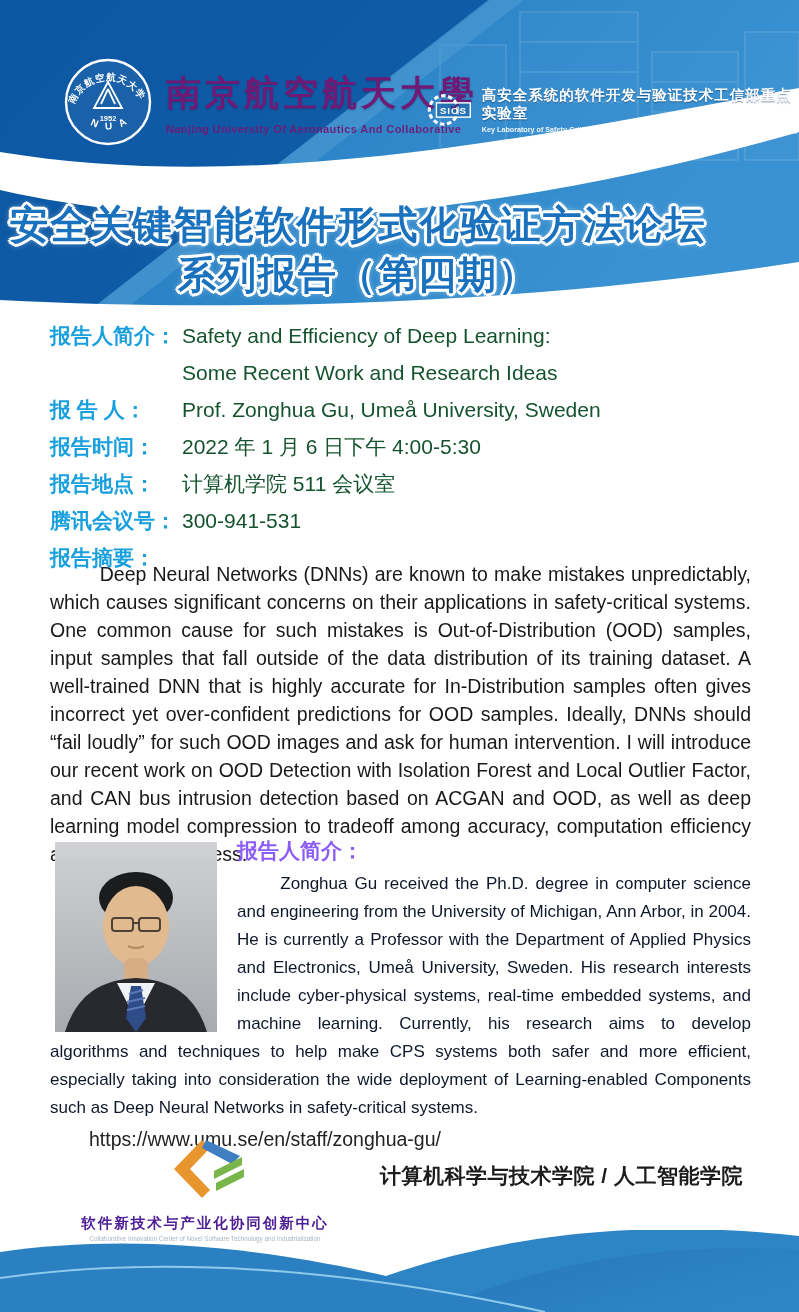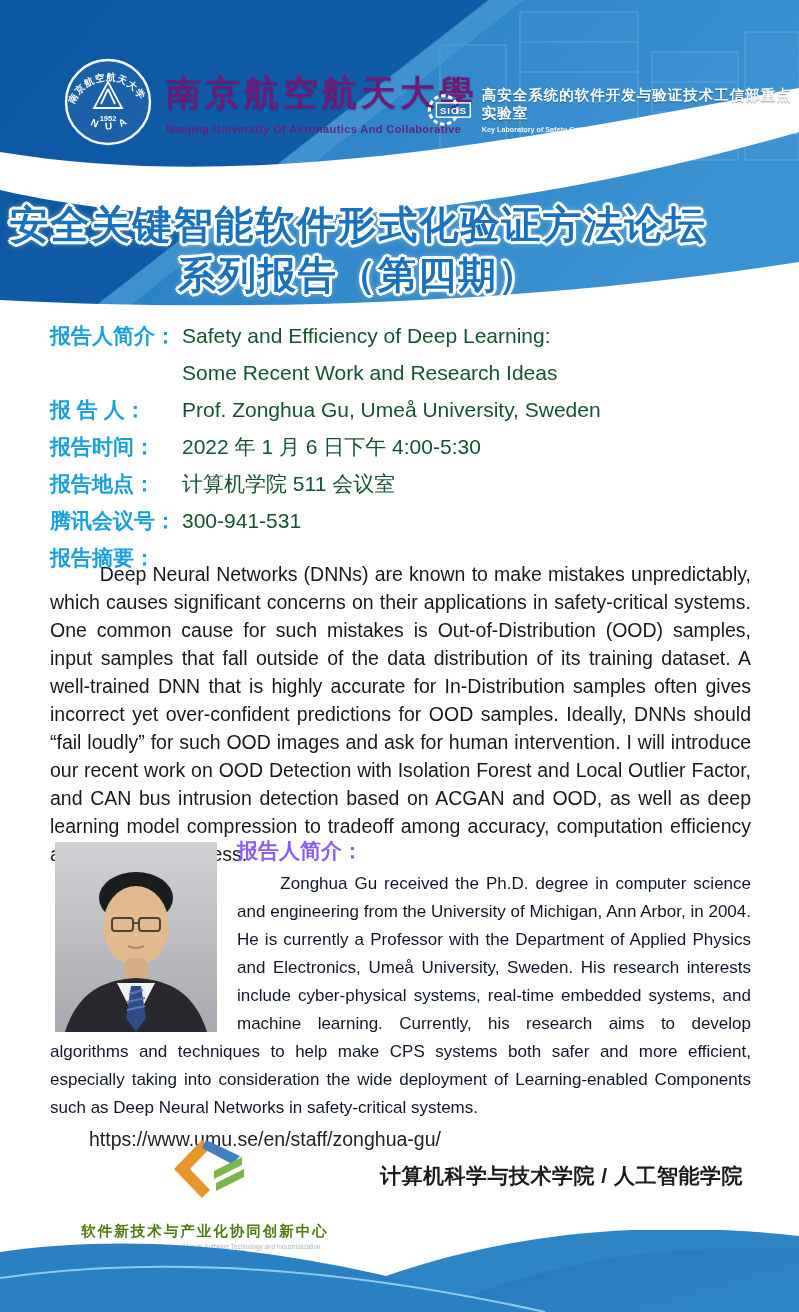--- a/index.html
+++ b/index.html
@@ -39,21 +39,21 @@
 
   
   .bio{position:absolute;top:836px;left:50px;right:48px;}
   .photo{float:left;width:162px;height:190px;margin:6px 20px 6px 5px;background:#b9bcc0;}
   .bio-heading{color:#8b5cf6;font-weight:800;font-size:21px;line-height:30px;margin-bottom:4px;}
   .bio-text{margin:0;font-size:17px;line-height:28px;color:#0f172a;text-align:justify;text-indent:2.55em;font-weight:500;}
   .bio-url{margin:6px 0 0;font-size:19.5px;color:#222;padding-left:2em;font-weight:500;}
 
   
   .cic-block{position:absolute;top:1133px;left:70px;width:270px;text-align:center;}
-  .cic-zh{font-size:14.5px;color:#4d7c0f;font-weight:700;letter-spacing:2px;margin-top:13px;}
+  .cic-zh{font-size:14.5px;color:#4c1d95;font-weight:700;letter-spacing:2px;margin-top:5px;}
   .cic-en{font-size:6.3px;color:#aab6c0;margin-top:2px;}
   .host-line{position:absolute;top:1162px;right:56px;font-size:21px;font-weight:700;color:#1c1c1c;letter-spacing:.5px;}
   .wave{position:absolute;bottom:0;left:0;width:799px;height:82px;}
 </style>
 </head>
 <body>
 
 <div class="page">
 
   <svg class="header-art" viewBox="0 0 799 310" preserveAspectRatio="none">

